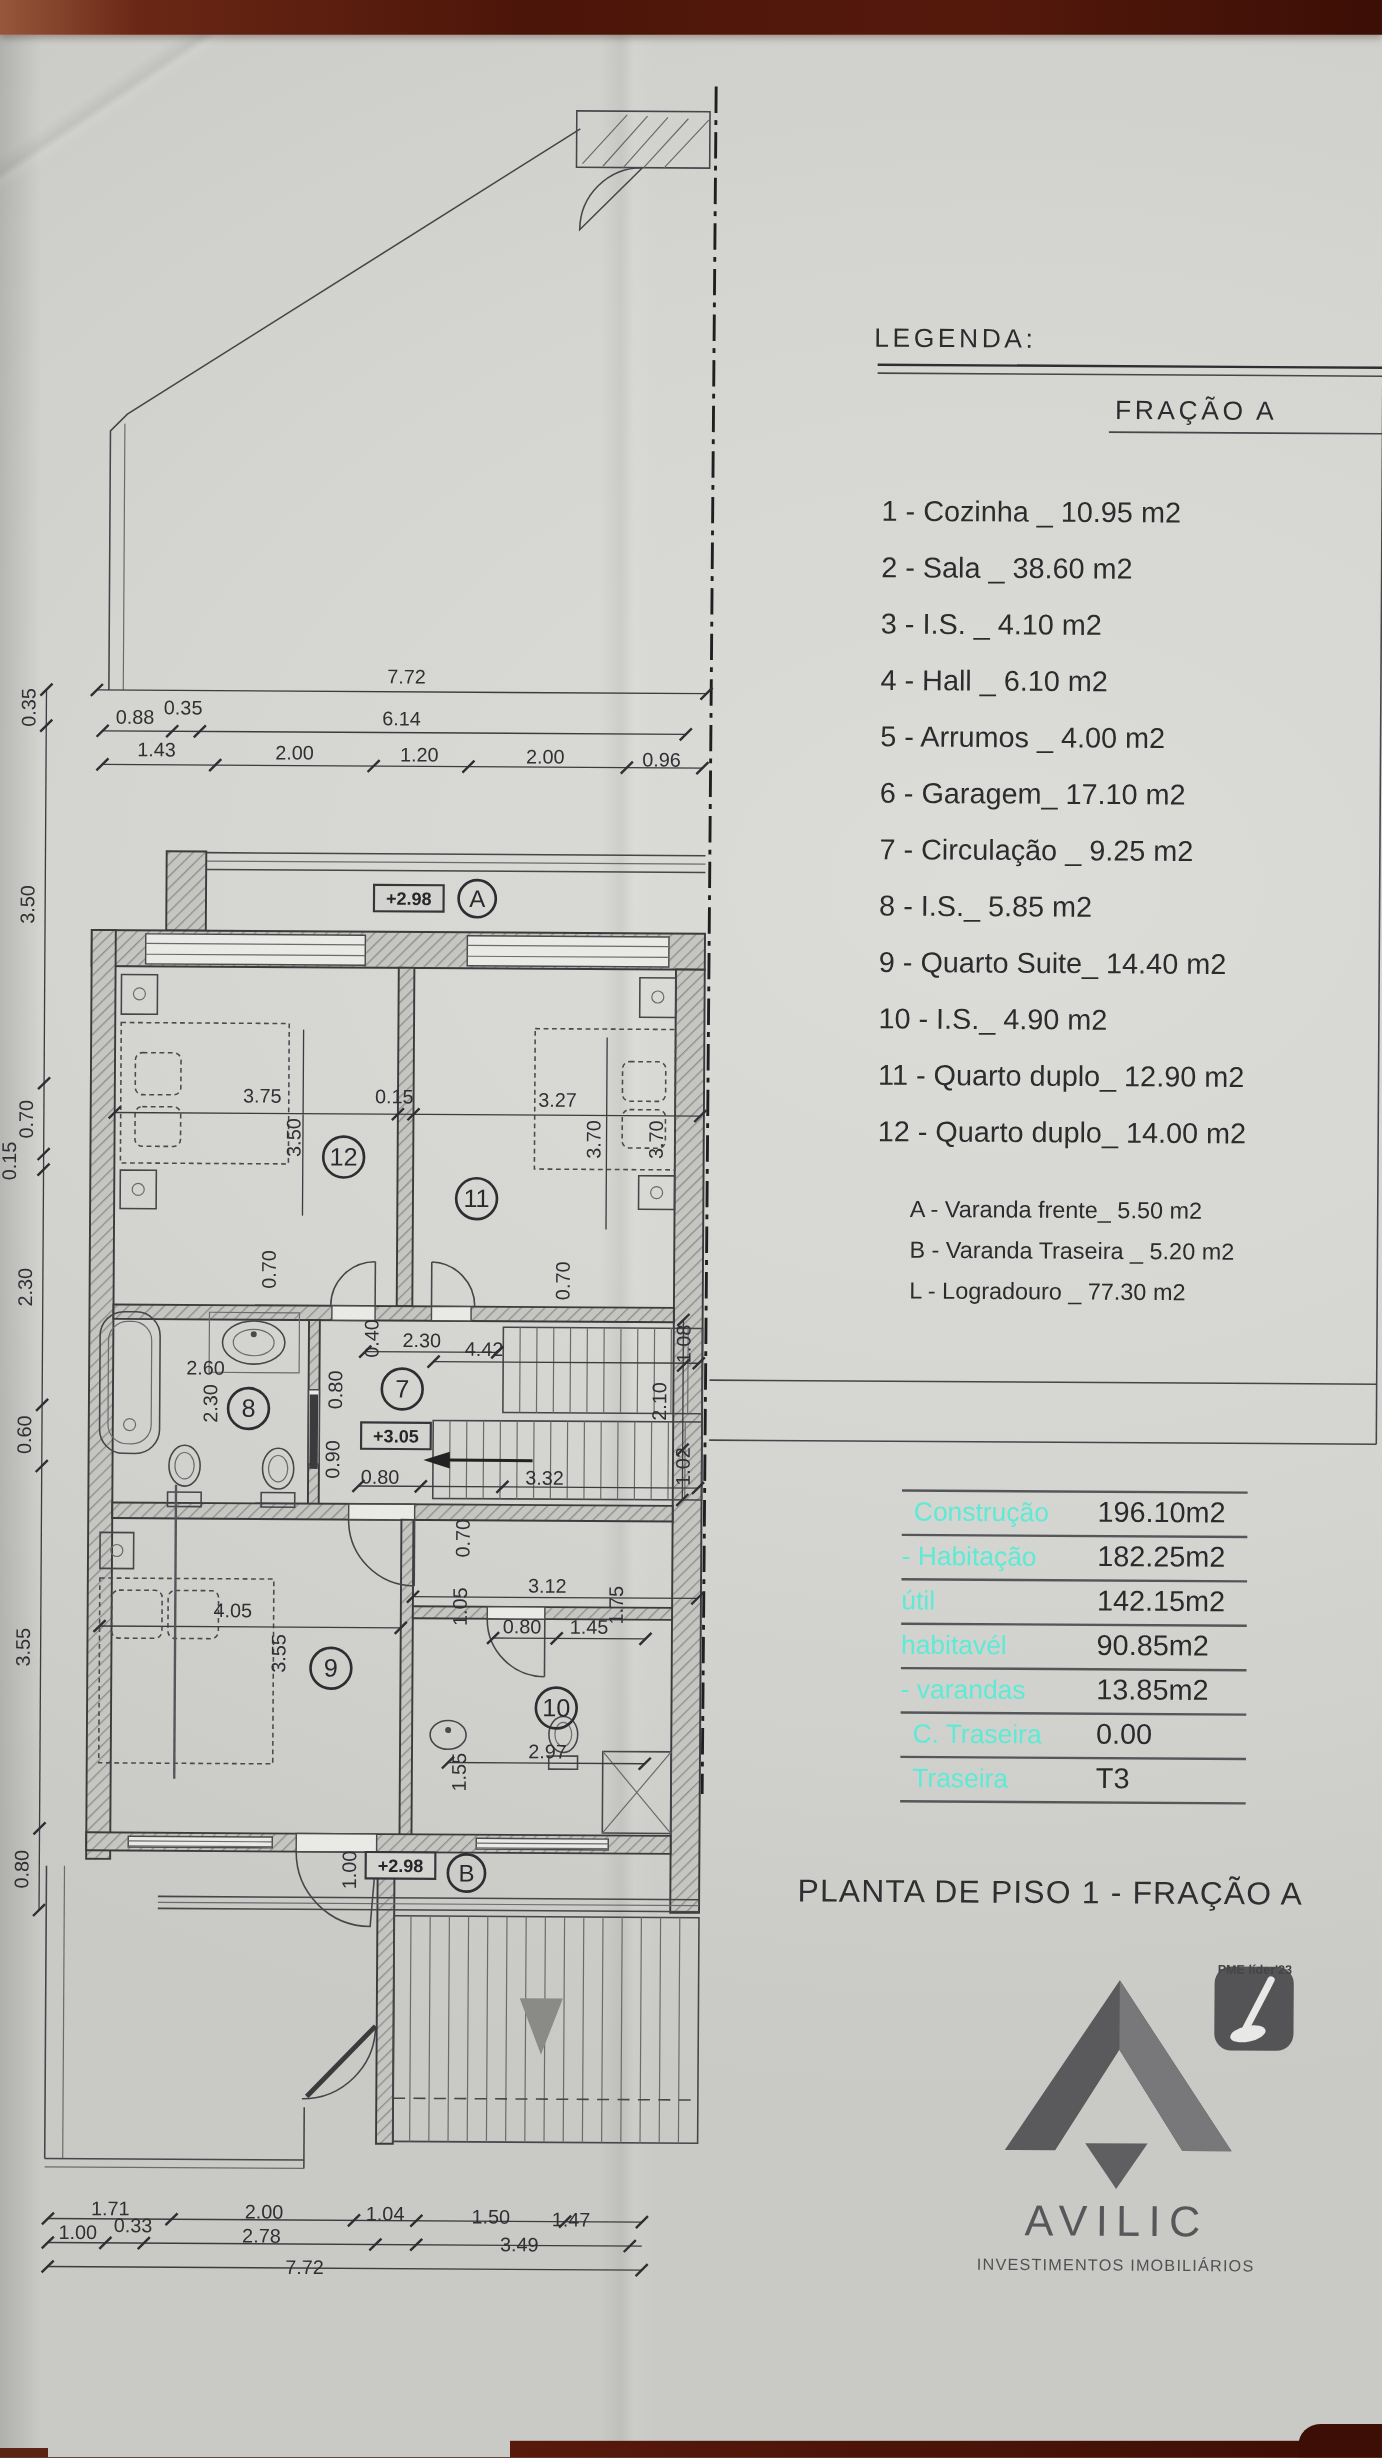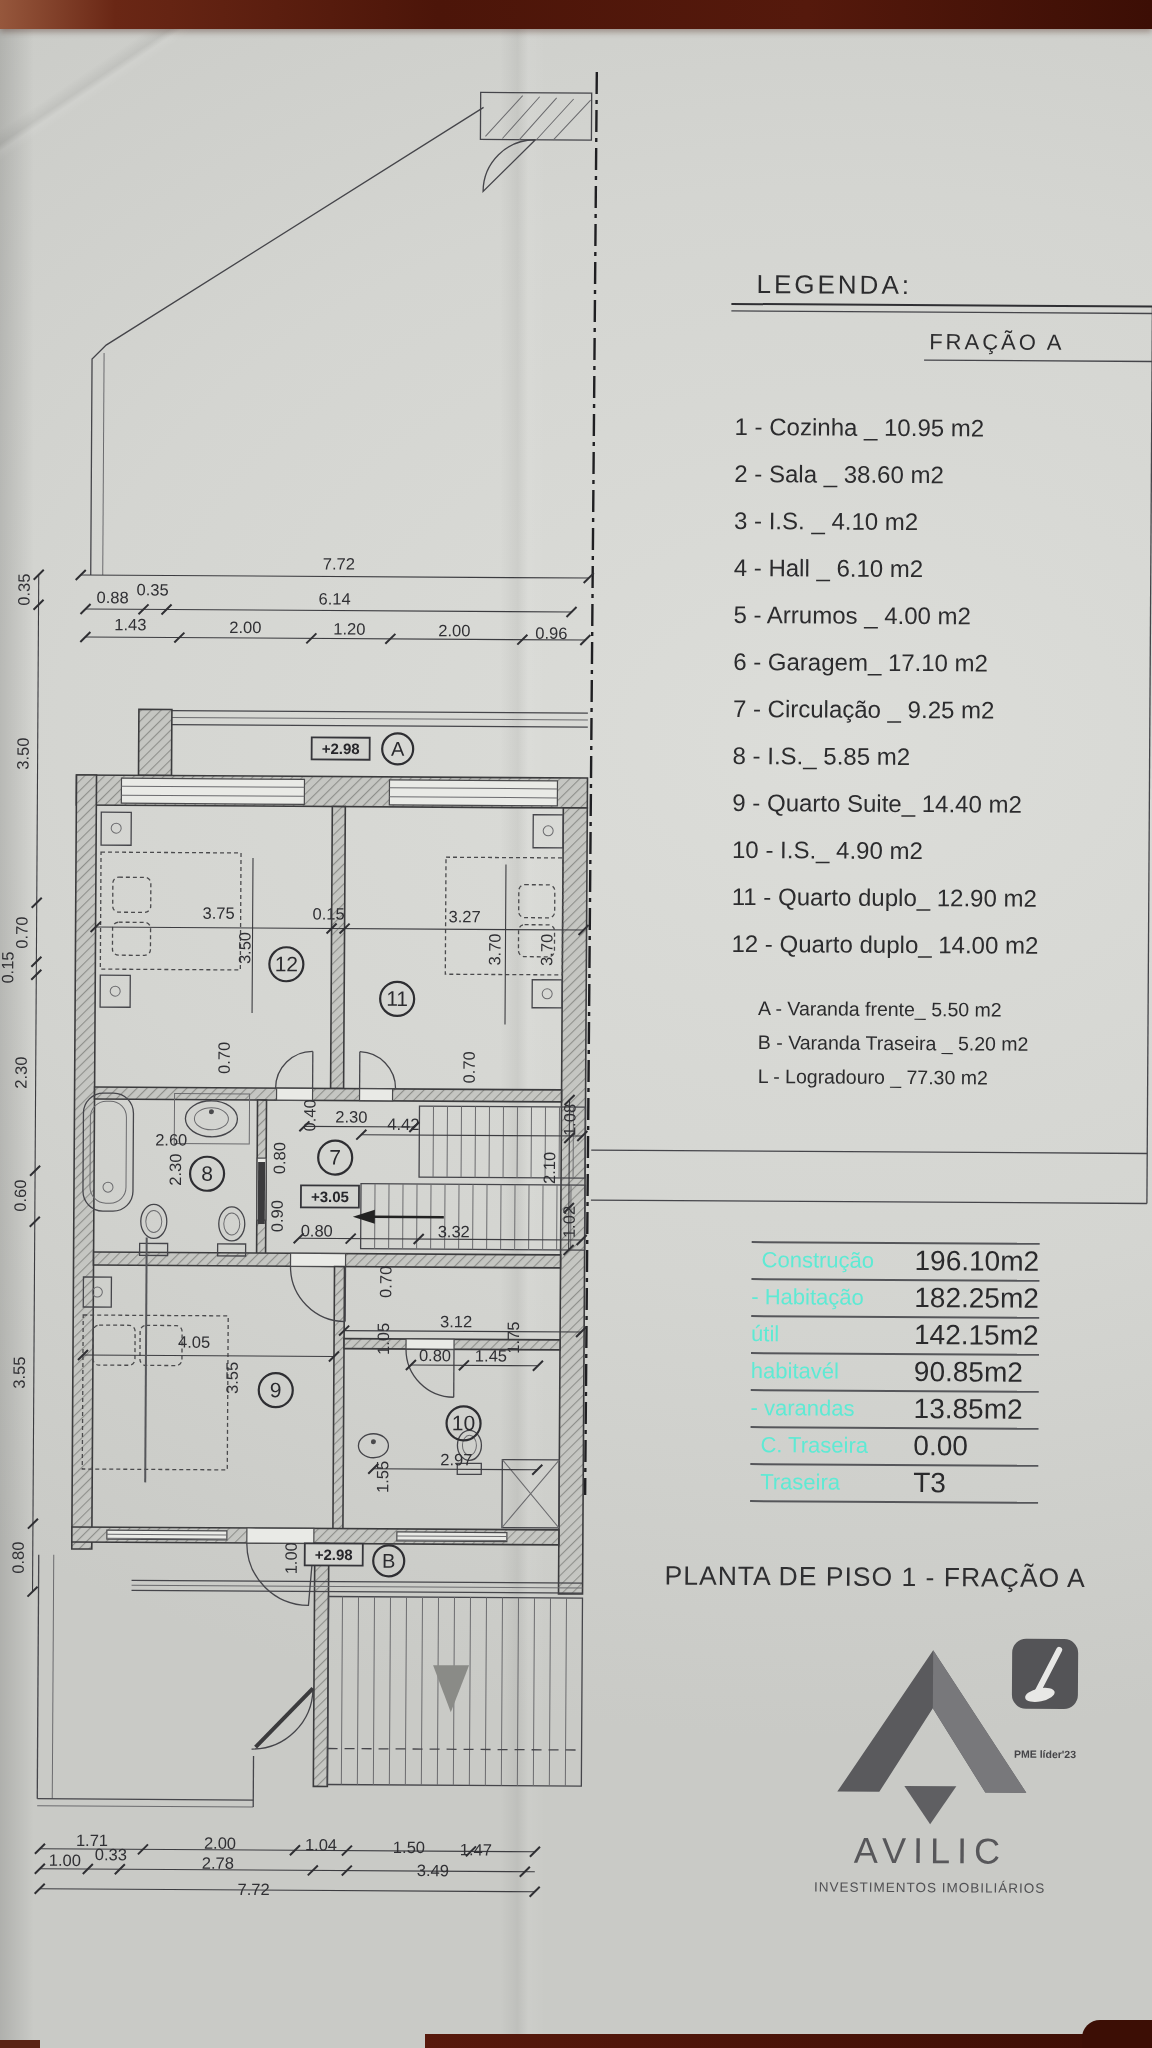--- a/index.html
+++ b/index.html
@@ -17,40 +17,40 @@
   .desk-top{position:absolute;left:0;top:0;width:100%;height:29px;
      background:linear-gradient(90deg,#96573c 0%, #6a2715 10%, #4c1509 38%, #55190c 70%, #3c0e05 100%);
      box-shadow:0 3px 6px rgba(60,20,8,0.35);}
   .desk-bottom{position:absolute;left:425px;right:0;bottom:0;height:14px;background:linear-gradient(90deg,#57190c,#3c0e05);}
   .desk-corner{position:absolute;right:0;bottom:0;width:70px;height:28px;background:#3c0e05;border-top-left-radius:18px;}
   .desk-corner-l{position:absolute;left:0;bottom:0;width:40px;height:8px;background:#5a2414;}
   .sheet{position:absolute;inset:0;transform:rotate(0.35deg);}
   svg{position:absolute;left:0;top:0;}
 
   .abs{position:absolute;color:#2c2c2e;}
-  .legend-title{left:752px;top:268px;font-size:26px;letter-spacing:3px;}
+  .legend-title{left:724px;top:268px;font-size:22px;letter-spacing:3px;}
   .fraction{left:925px;top:327px;font-size:22px;letter-spacing:3px;}
   .legend-items{left:731px;top:402px;}
   .li{height:47px;line-height:47px;font-size:24px;white-space:nowrap;color:#2c2c2e;}
   .legend-subitems{left:758px;top:990px;}
   .lsi{height:34px;line-height:34px;font-size:19.5px;white-space:nowrap;color:#2c2c2e;}
 
   .areas{left:753px;top:1240px;width:288px;border-top:2px solid #55565a;}
   .arow{position:relative;height:35px;line-height:34px;border-bottom:2px solid #55565a;display:flex;}
   .acell-l{width:147px;font-size:22px;color:#5eead4;box-sizing:border-box;}
   .al-left{text-align:left;padding-left:10px;}
   .al-center{}
   .al-right{text-align:left;padding-right:12px;}
-  .acell-v{flex:1;font-size:28px;color:#2a2a2c;padding-left:16px;}
+  .acell-v{flex:1;font-size:24px;color:#2a2a2c;padding-left:16px;}
   .adivider{position:absolute;left:147px;top:1240px;width:2px;height:245px;background:#55565a;}
 
   .title{left:668px;top:1560px;font-size:26.5px;letter-spacing:1px;color:#2f2f31;white-space:nowrap;}
   .brand{left:828px;top:1828px;width:215px;text-align:center;font-size:36px;letter-spacing:7px;color:#57575a;}
   .brand-tag{left:800px;top:1878px;width:270px;text-align:center;font-size:13.5px;letter-spacing:1px;color:#515154;white-space:nowrap;}
-  .badge-label{left:1002px;top:1745px;width:95px;text-align:center;font-size:10.5px;font-weight:bold;color:#454548;}
+  .badge-label{left:1002px;top:1633px;width:95px;text-align:center;font-size:10.5px;font-weight:bold;color:#454548;}
 
   
   .wall{fill:url(#hatch);stroke:#3b3b3d;stroke-width:1.6;}
   .win{fill:#e9eae6;stroke:#4a4a4c;stroke-width:1.2;}
   .thin{stroke:#45454a;stroke-width:1.3;fill:none;}
   .thin2{stroke:#6b6b6e;stroke-width:1px;fill:none;}
   .dash{stroke:#4a4a4c;stroke-width:1.3;fill:none;stroke-dasharray:4 3;}
   .dimline{stroke:#3c3c40;stroke-width:1.1;fill:none;}
   .tick{stroke:#2f2f33;stroke-width:2;fill:none;}
   .dim{font:16.5px "Liberation Sans", sans-serif;fill:#303034;text-anchor:middle;}

